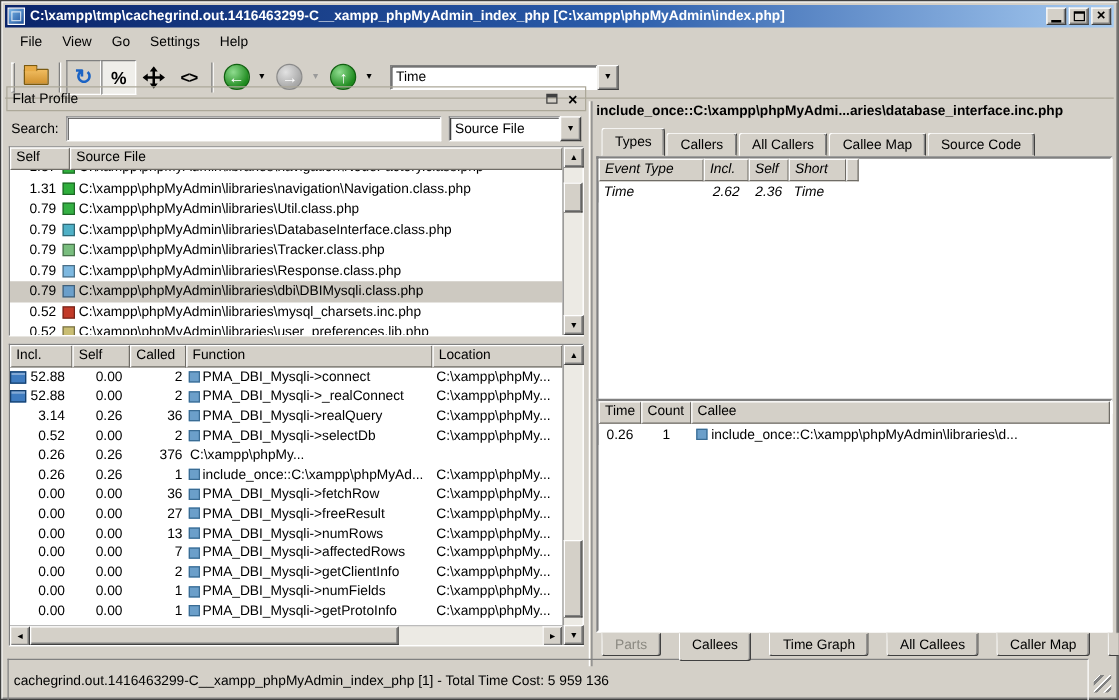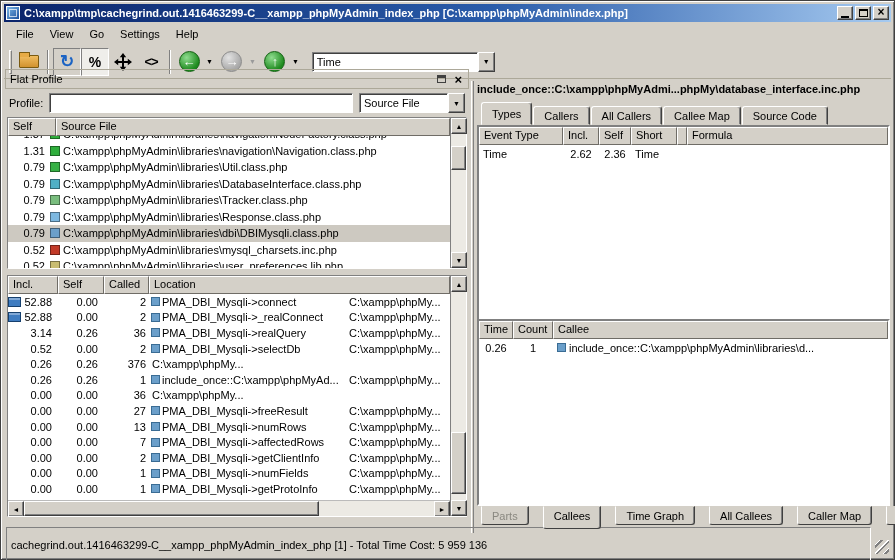--- a/index.html
+++ b/index.html
@@ -108,21 +108,21 @@
   .vsplit { position:absolute; left:470px; top:80px; width:3px; height:452px; border-left:1px solid #fff; border-right:1px solid #808080; }
 
   
   .rpanel { position:absolute; left:474px; top:80px; right:2px; height:452px; }
   .rp-title { position:absolute; left:2px; top:2px; right:2px; height:16px; font-weight:bold; white-space:nowrap; overflow:hidden; }
   .tabbar-top { position:absolute; left:2px; top:20px; right:2px; height:24px; display:flex; align-items:flex-end; padding-left:4px; }
   .tab { padding:3px 10px 2px; border:1px solid; border-color:#fff #404040 #d4d0c8 #fff; box-shadow:inset -1px 0 0 #808080;
     border-radius:3px 3px 0 0; margin-right:1px; position:relative; height:19px; background:#d4d0c8; white-space:nowrap; }
   .tab.active { height:23px; padding-top:5px; z-index:2; border-bottom-color:#d4d0c8; }
   .types-frame { position:absolute; left:2px; top:44px; right:2px; height:206px; display:flex; flex-direction:column; background:#fff;
-    border:2px solid; border-color:#808080 #fff #fff #808080; }
+    border:2px solid; border-color:#808080 #fff #fff #808080;font-style:italic; }
   .tc0{width:84px;} .tc1{width:36px;} .tc2{width:32px;} .tc3{width:46px;} .tc4{width:9px;} .tc5{flex:1;}
   .trow { display:flex; align-items:center; height:17px; white-space:nowrap; flex:none; }
   .tcell { flex:none; overflow:hidden; padding:0 4px; }
   .num { text-align:center; }
   .white-fill { flex:1; background:#fff; }
 
   .callees-frame { position:absolute; left:2px; top:238px; right:2px; height:187px; display:flex; flex-direction:column; background:#fff;
     border:2px solid; border-color:#808080 #fff #fff #808080; }
   .cc0{width:34px;} .cc1{width:40px;} .cc2{flex:1;}
   .callee-cell { display:flex; align-items:center; gap:3px; overflow:hidden; }
@@ -213,21 +213,21 @@
     </span>
   </div>
 
   <div class="dock">
     <div class="dock-title">
       <span class="dt-label">Flat Profile</span>
       <span class="float-icon"></span>
       <span class="dock-close">×</span>
     </div>
     <div class="search-row">
-      <span>Profile:</span>
+      <span>Search:</span>
       <input class="search-input" value="" style="">
       <span class="combo group-combo">
         <span class="cfield">Source File</span>
         <span class="cbtn raised">▼</span>
       </span>
     </div>
 
     <div class="file-frame frame">
       <div class="ff-main">
         <div class="hrow" id="flHead">
@@ -290,20 +290,21 @@
         <span class="sbtn">▼</span>
       </div>
     </div>
 
     <div class="func-frame frame">
       <div class="fn-main">
         <div class="hrow" id="fnHead">
             <span class="hc fn-h0">Incl.</span>
             <span class="hc fn-h1">Self</span>
             <span class="hc fn-h2">Called</span>
+            <span class="hc fn-h3">Function</span>
             <span class="hc fn-h4">Location</span>
           </div>
         <div class="fn-rows" id="fnRows">
             <div class="fn-row">
               <span class="fn-c fn-incl">
                 <span class="bar-icon"></span>
                 <span>52.88</span>
               </span>
               <span class="fn-c fn-self">0.00</span>
               <span class="fn-c fn-called">2</span>
@@ -369,20 +370,24 @@
                 <span>include_once::C:\xampp\phpMyAd...</span>
               </span>
               <span class="fn-c fn-loc">C:\xampp\phpMy...</span>
             </div>
             <div class="fn-row">
               <span class="fn-c fn-incl">
                 <span>0.00</span>
               </span>
               <span class="fn-c fn-self">0.00</span>
               <span class="fn-c fn-called">36</span>
+              <span class="fn-c fn-func">
+                <span class="fsq"></span>
+                <span>PMA_DBI_Mysqli-&gt;fetchRow</span>
+              </span>
               <span class="fn-c fn-loc">C:\xampp\phpMy...</span>
             </div>
             <div class="fn-row">
               <span class="fn-c fn-incl">
                 <span>0.00</span>
               </span>
               <span class="fn-c fn-self">0.00</span>
               <span class="fn-c fn-called">27</span>
               <span class="fn-c fn-func">
                 <span class="fsq"></span>
@@ -465,37 +470,36 @@
             <span class="sb-thumb" style="left:0;right:0;bottom:6px;height:62px;"></span>
           </span>
         <span class="sbtn">▼</span>
       </div>
     </div>
   </div>
 
   <div class="vsplit"></div>
 
   <div class="rpanel">
-    <div class="rp-title">include_once::C:\xampp\phpMyAdmi...phpMy\database_interface.inc.php</div>
+    <div class="rp-title">include_once::C:\xampp\phpMyAdmi...aries\database_interface.inc.php</div>
     <div class="tabbar-top" id="topTabs">
         <span class="tab active">Types</span>
         <span class="tab">Callers</span>
         <span class="tab">All Callers</span>
         <span class="tab">Callee Map</span>
         <span class="tab">Source Code</span>
       </div>
 
     <div class="types-frame">
       <div class="hrow" id="tyHead">
           <span class="hc tc0">Event Type</span>
           <span class="hc tc1">Incl.</span>
           <span class="hc tc2">Self</span>
           <span class="hc tc3">Short</span>
           <span class="hc tc4"></span>
-          <span class="hc tc5">Formula</span>
         </div>
       <div id="tyRows">
           <div class="trow">
             <span class="tcell tc0">Time</span>
             <span class="tcell tc1 num">2.62</span>
             <span class="tcell tc2 num">2.36</span>
             <span class="tcell tc3">Time</span>
             <span class="tcell tc4"></span>
             <span class="tcell tc5"></span>
           </div>

